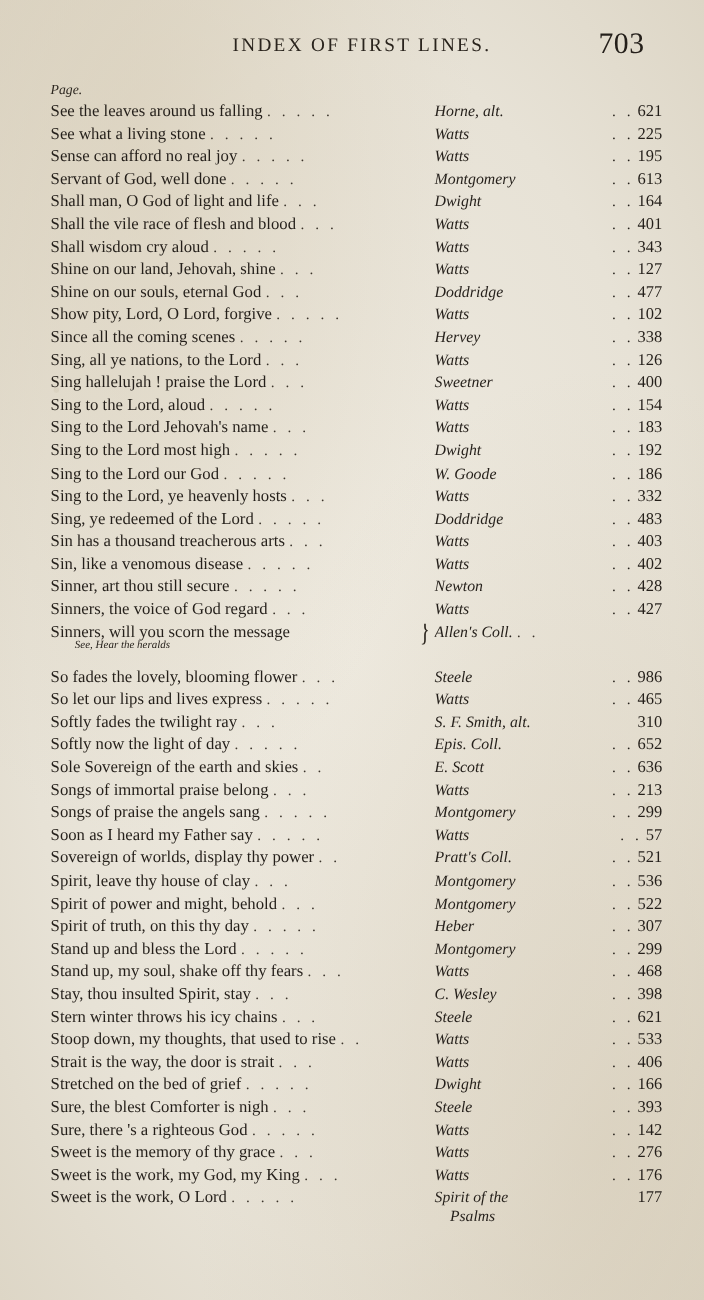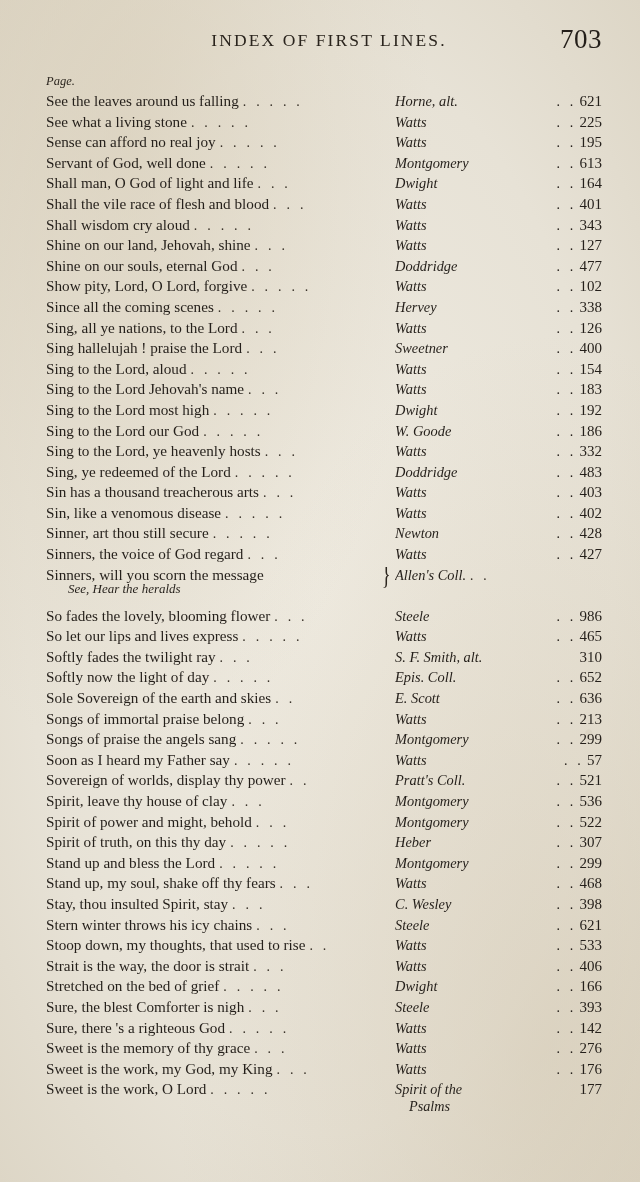--- a/index.html
+++ b/index.html
@@ -52,21 +52,21 @@
     font-size: 17.5px;
     letter-spacing: 2.1px;
     font-variant: small-caps;
     text-transform: uppercase;
     color: #2a241d;
     white-space: nowrap;
     margin-left: 10px;
   }
   .folio {
     position: absolute;
-    right: 0;
+    right: 16px;
     top: -6px;
     font-size: 27px;
     letter-spacing: 0.5px;
     color: #241f1a;
   }
   .page-col-head {
     text-align: left;
     font-size: 12.5px;
     font-style: italic;
     padding-right: 26px;
@@ -114,21 +114,21 @@
     padding-left: 4px;
   }
   .pg-leader {
     letter-spacing: 3.2px;
     font-size: 14px;
     padding-right: 3px;
   }
   .txt { white-space: nowrap; }
   .cont-line {
     font-style: italic;
-    font-size: 13px;
+    font-size: 10px;
     padding-left: 22px;
   }
   .brace-cell {
     position: relative;
   }
   .brace {
     position: absolute;
     right: 2px;
     top: -9px;
     font-size: 30px;

